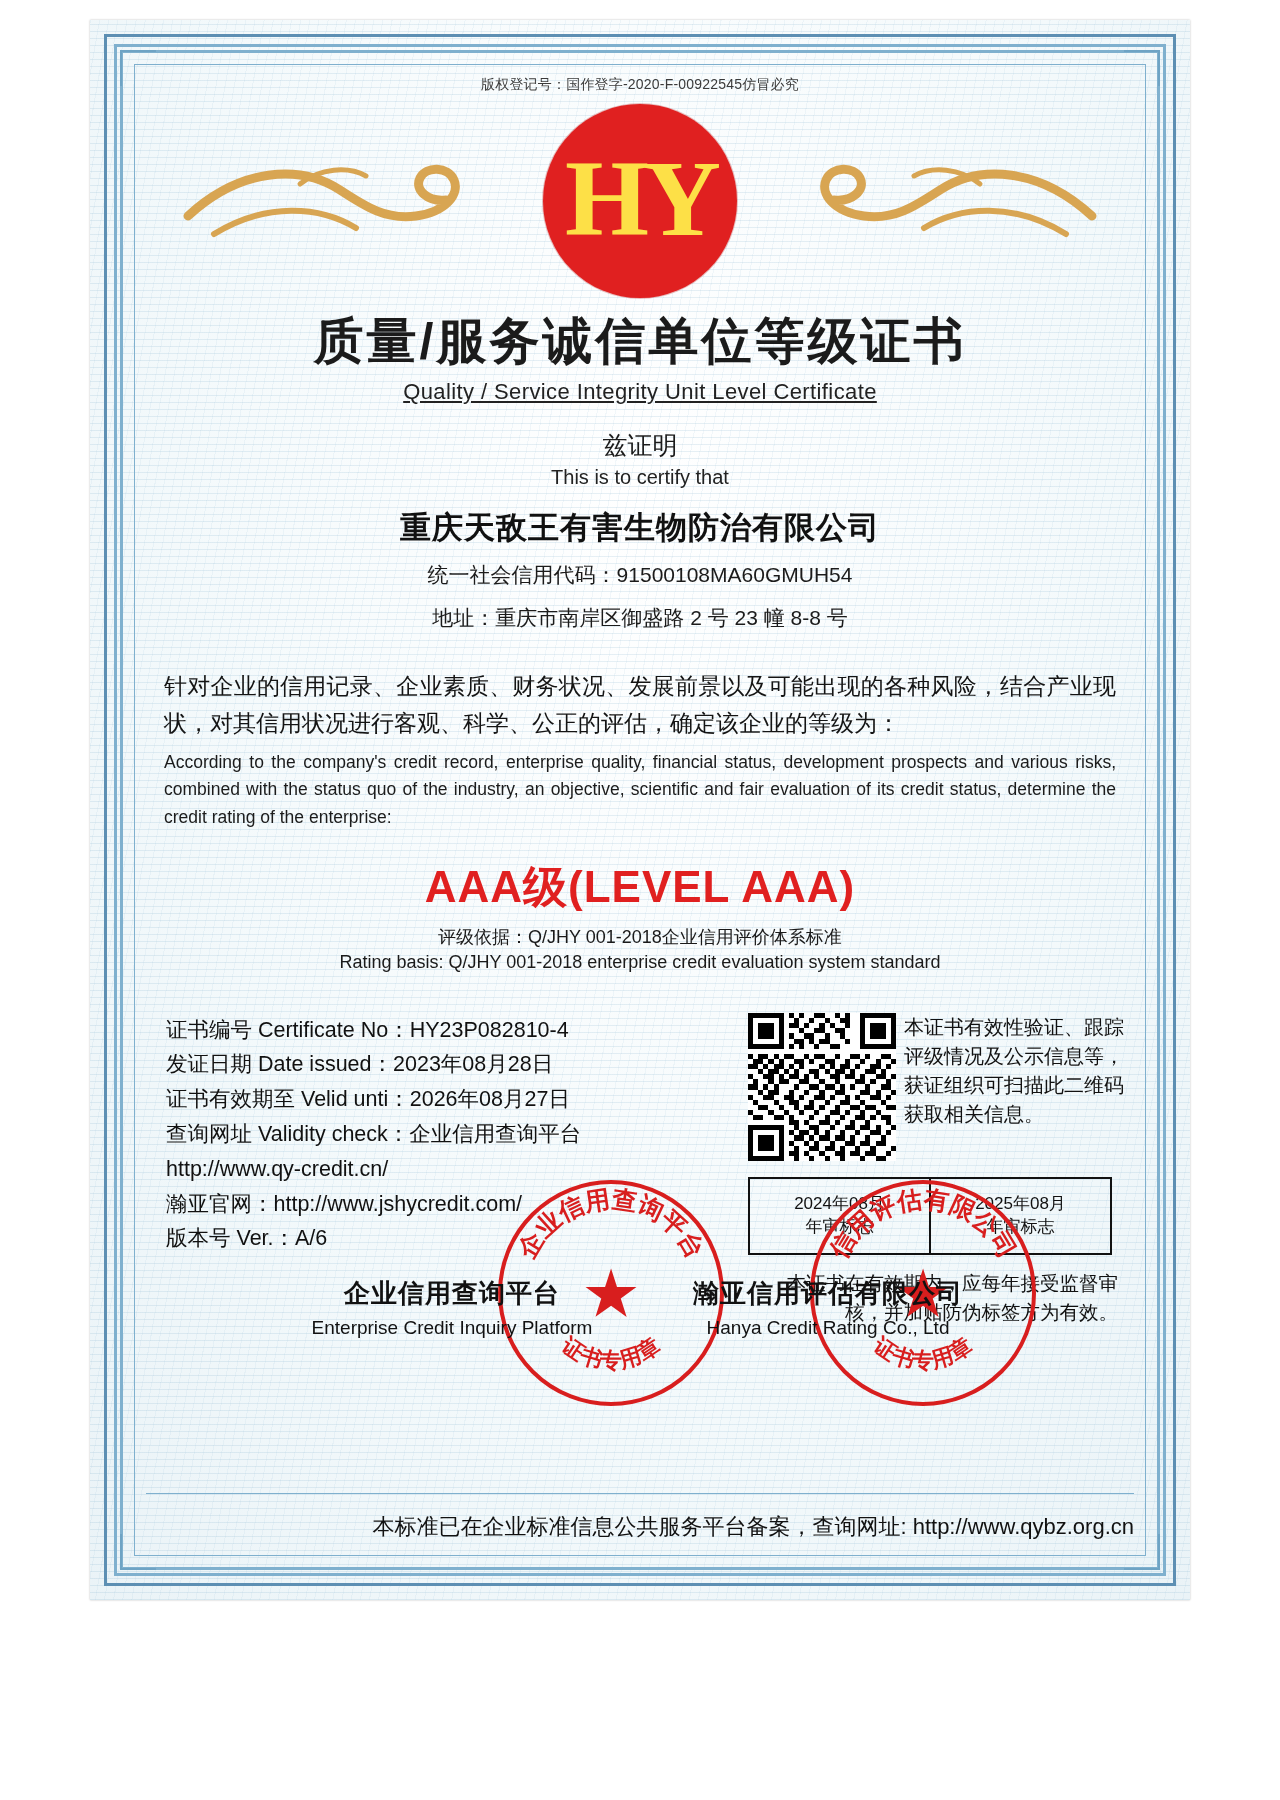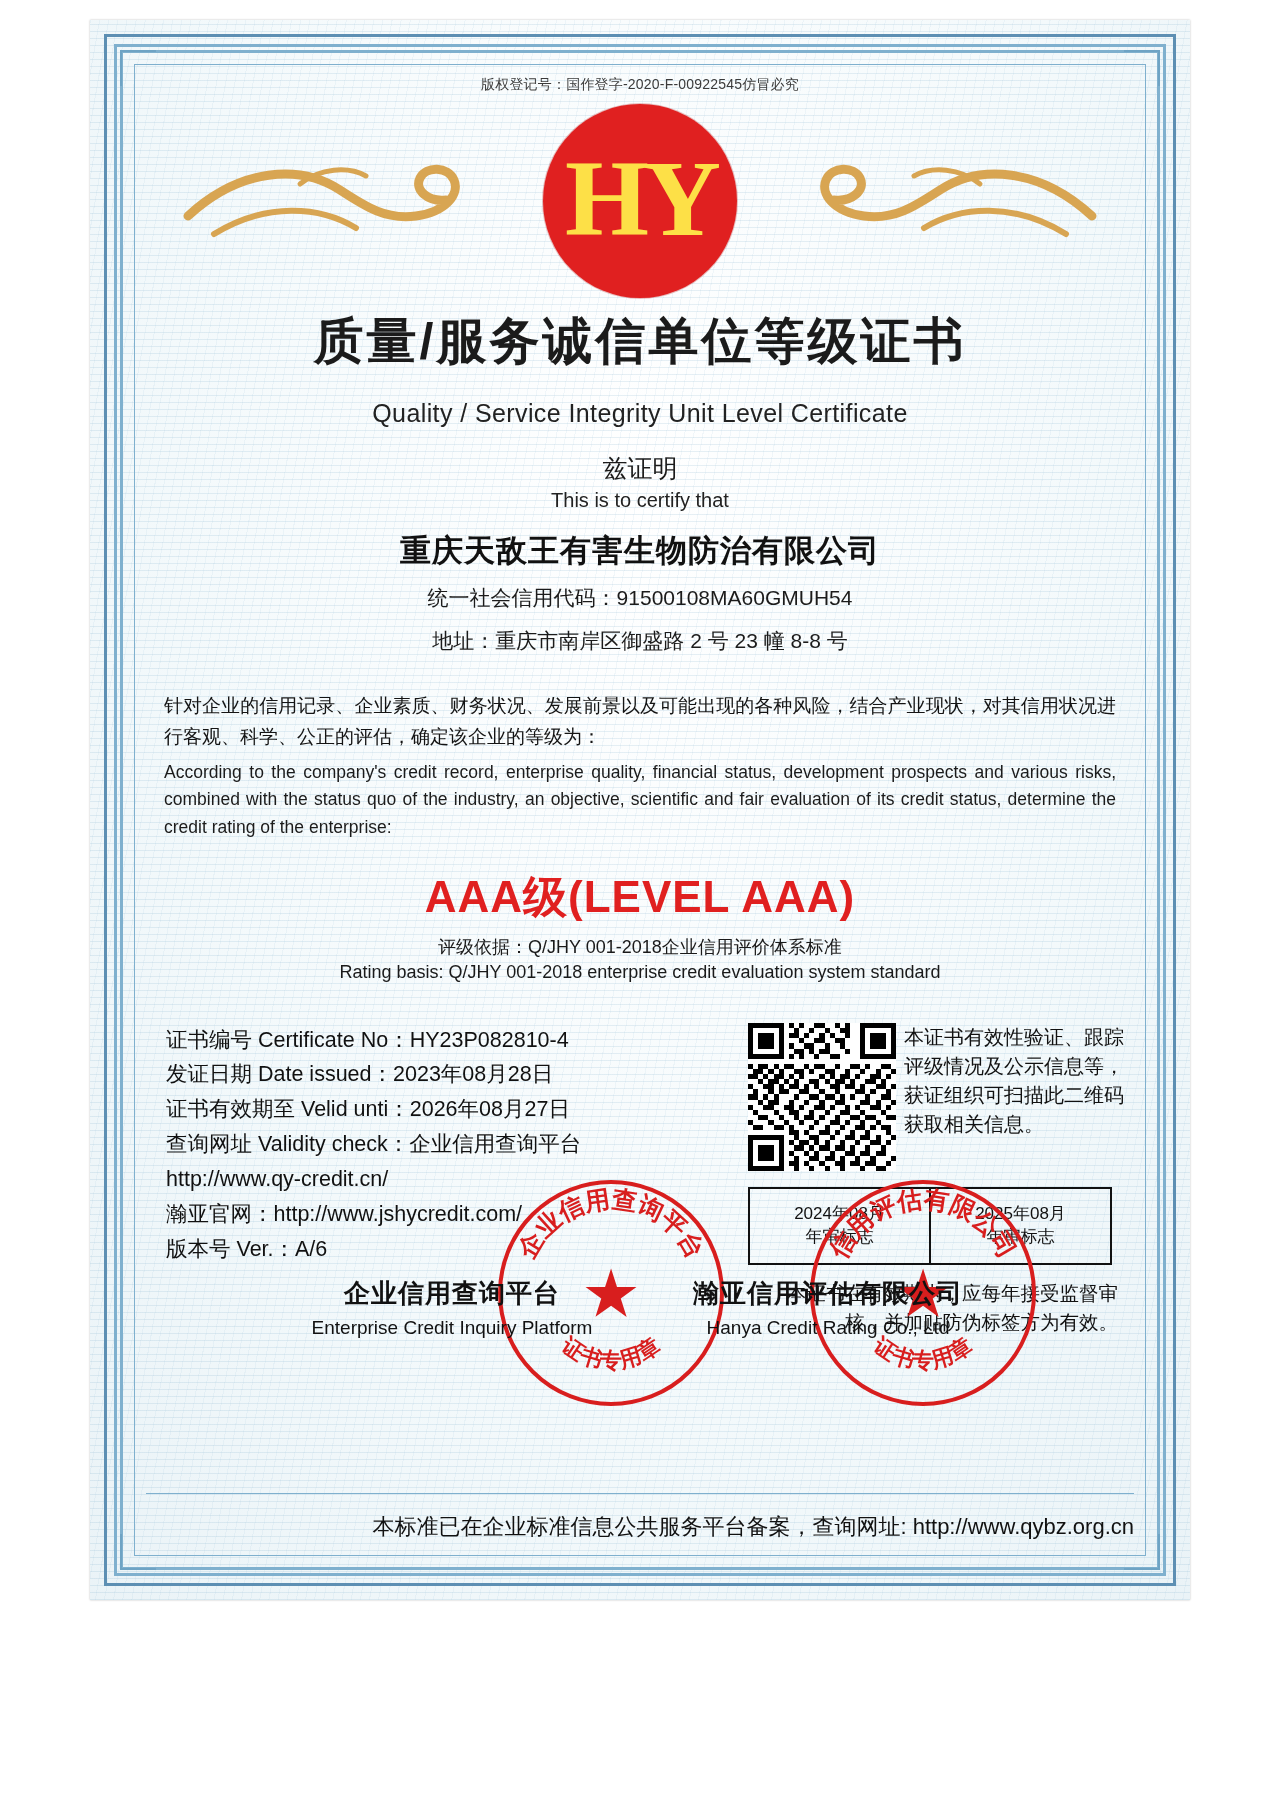--- a/index.html
+++ b/index.html
@@ -135,24 +135,25 @@
   
   .title-cn {
     font-size: 50px;
     font-weight: 700;
     color: #1b1b1b;
     letter-spacing: 3px;
     margin-top: 10px;
     font-family: "Liberation Sans", sans-serif;
   }
   .title-en {
-    font-size: 25px;
+    font-size: 22px;
     color: #222;
-    margin-top: 24px;
+    margin-top: 4px;
     letter-spacing: .4px;
+    text-decoration: underline;
   }
   .certify-cn {
     font-size: 25px;
     color: #1b1b1b;
     margin-top: 24px;
   }
   .certify-en {
     font-size: 20px;
     color: #222;
     margin-top: 4px;
@@ -171,21 +172,21 @@
     line-height: 1.55;
   }
 
   
   .para {
     margin-top: 34px;
     text-align: left;
     padding: 0 12px;
   }
   .para-cn {
-    font-size: 19px;
+    font-size: 23px;
     color: #141414;
     line-height: 1.62;
     text-align: justify;
   }
   .para-en {
     font-size: 17.5px;
     color: #1b1b1b;
     line-height: 1.58;
     margin-top: 6px;
     text-align: justify;

